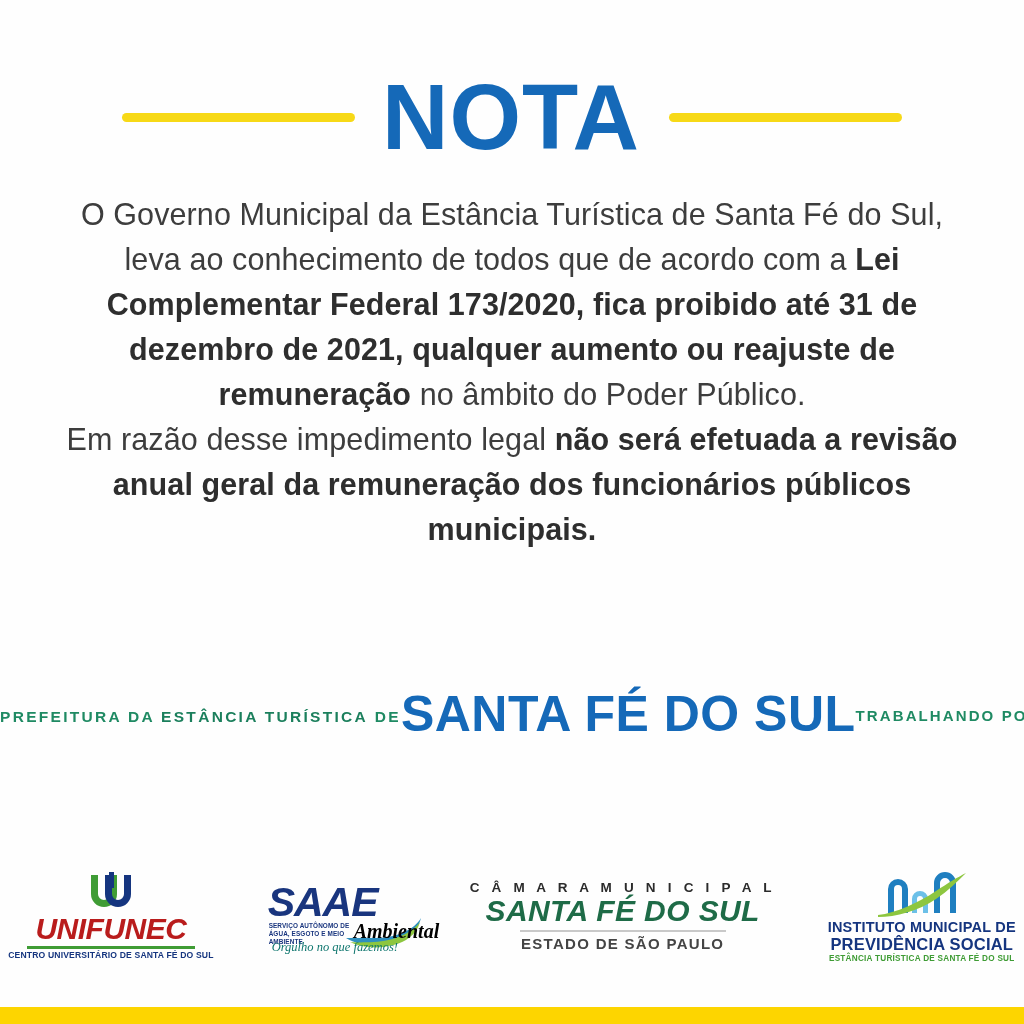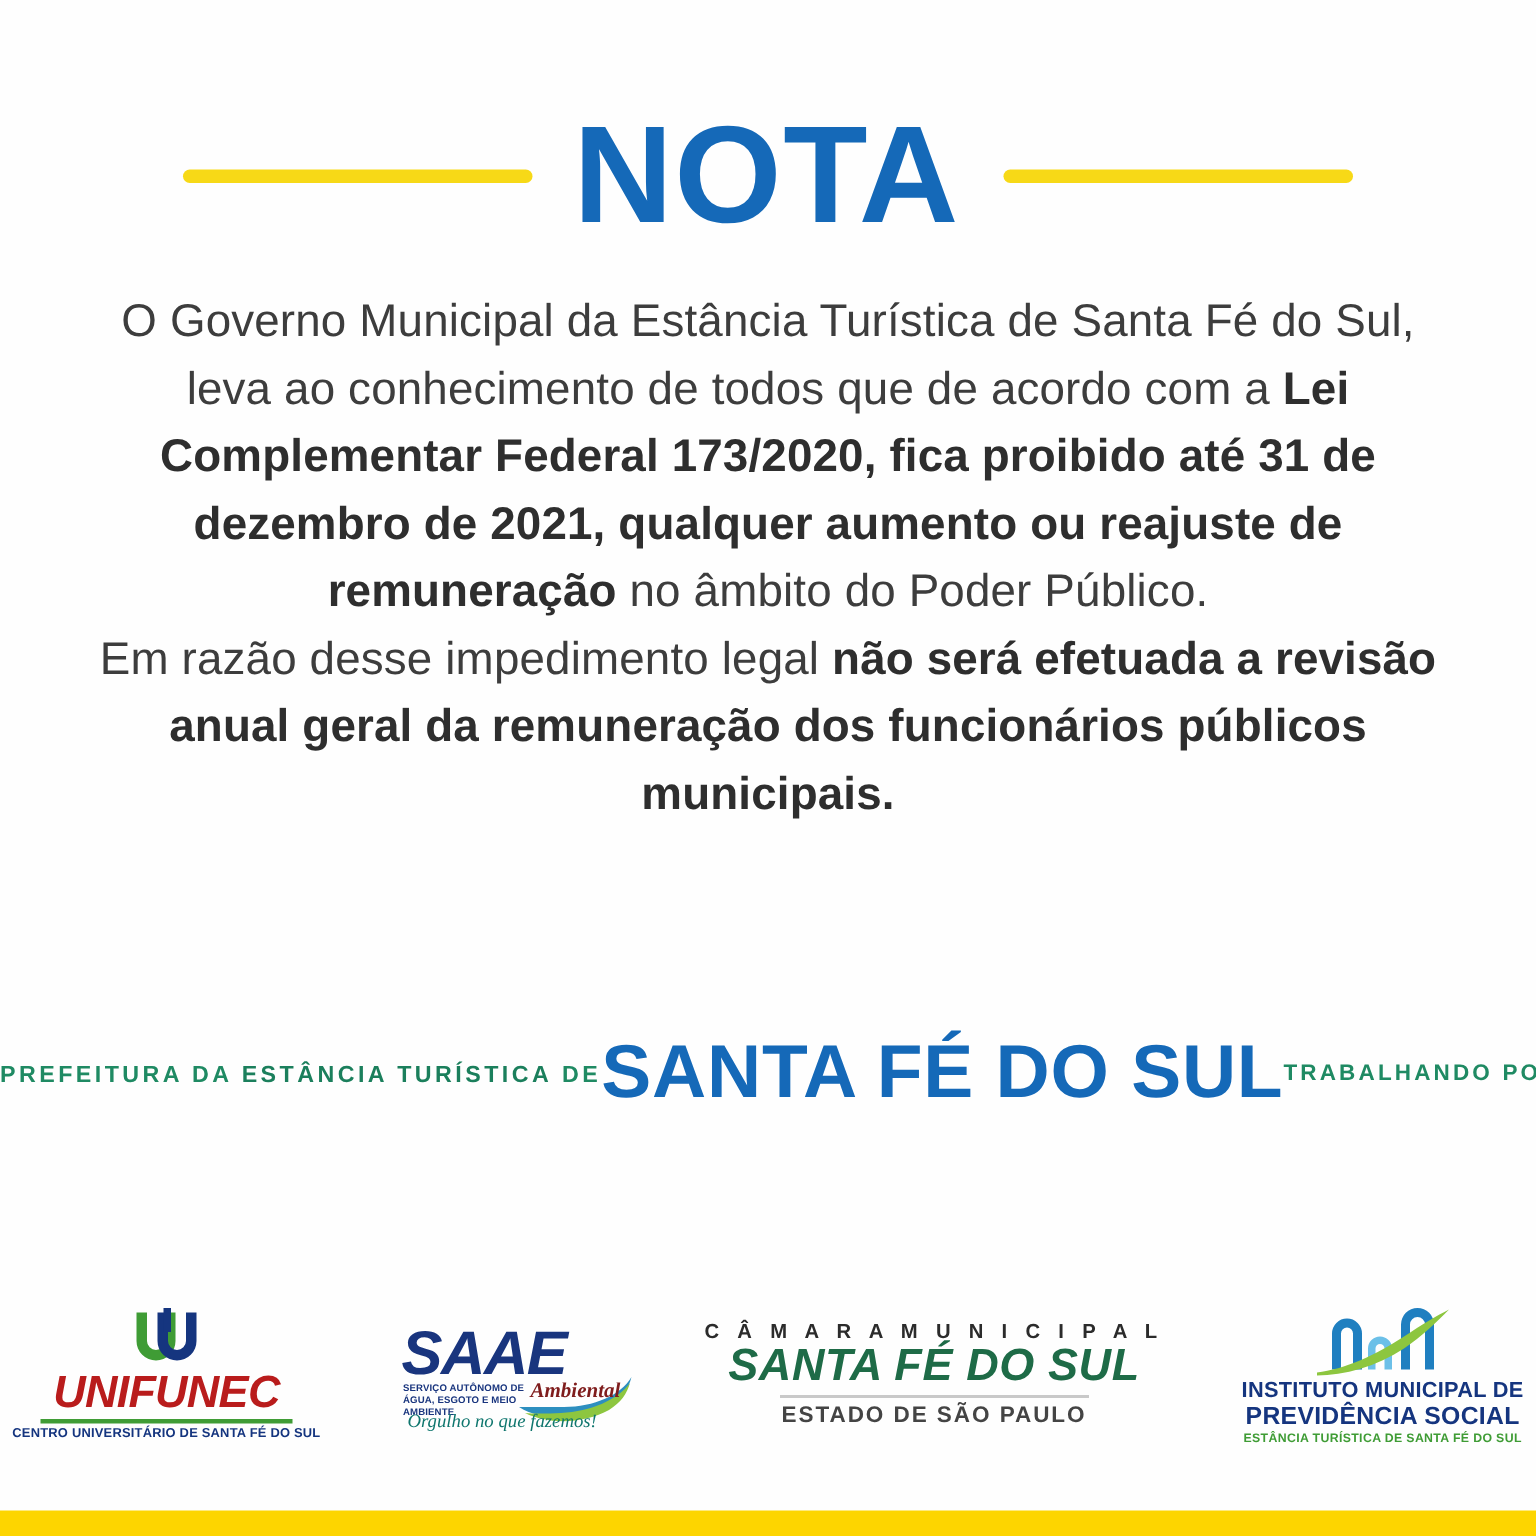--- a/index.html
+++ b/index.html
@@ -152,22 +152,22 @@
     font-size: 41px; font-weight: 800; font-style: italic;
     color: #19357e; letter-spacing: -1px; line-height: 1;
   }
   .saae-sub {
     position: absolute; top: 44px; left: 3px;
     font-size: 6.4px; font-weight: 700; color: #19357e;
     line-height: 8px; letter-spacing: 0.1px; width: 90px;
   }
   .saae-ambiental {
     position: absolute; top: 42px; left: 88px;
-    font-size: 14px; font-style: italic; font-weight: 700;
-    color: #7f1d1d; font-family: "Liberation Serif", serif;
+    font-size: 20px; font-style: italic; font-weight: 700;
+    color: #000000; font-family: "Liberation Serif", serif;
   }
   .saae-slogan {
     position: absolute; top: 62px; left: 6px;
     font-size: 12.5px; font-style: italic;
     color: #0f766e; font-family: "Liberation Serif", serif;
     white-space: nowrap;
   }
   .saae-swoosh { position: absolute; top: 30px; left: 78px; width: 78px; height: 42px; }
 
   

